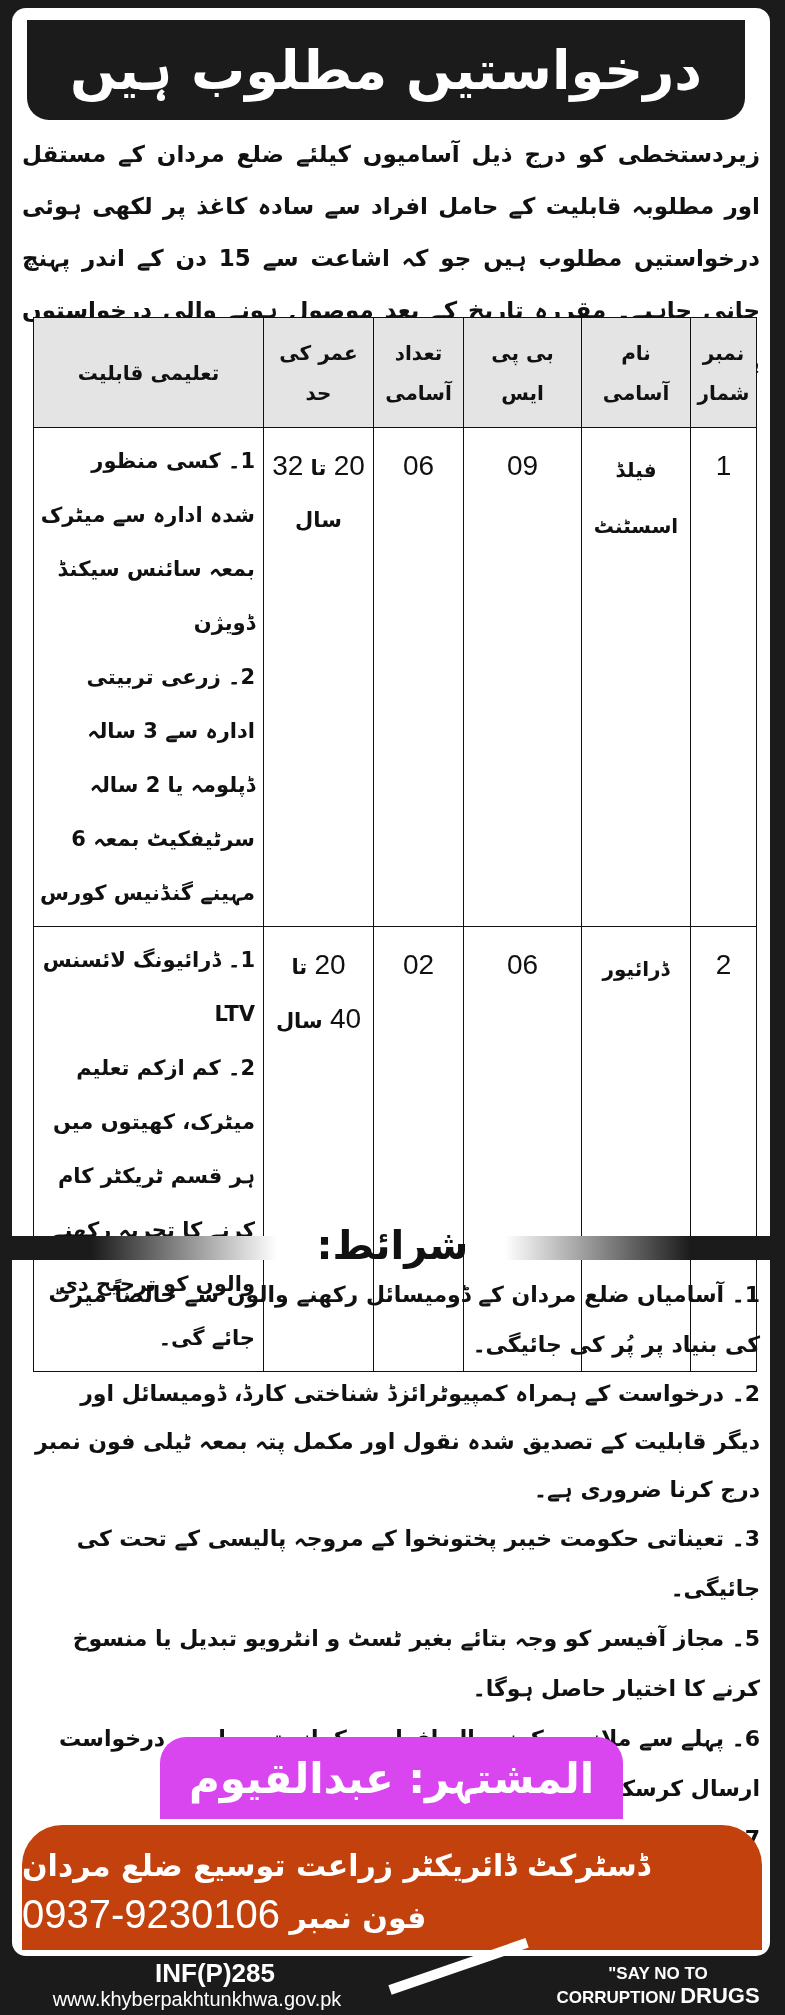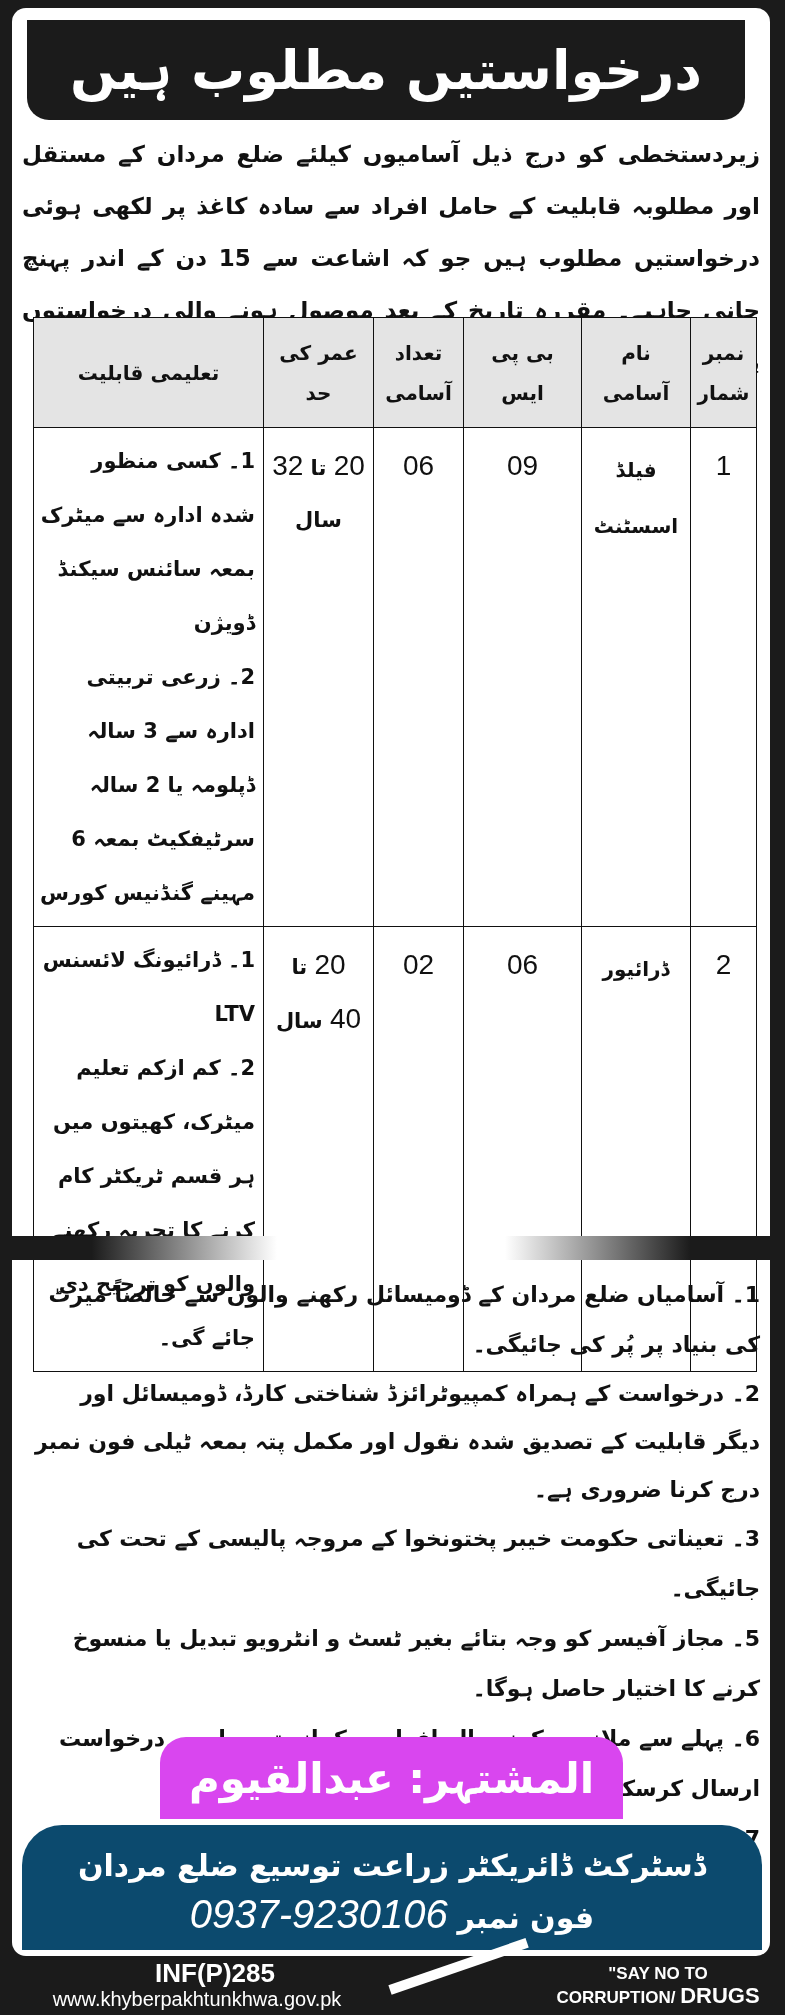--- a/index.html
+++ b/index.html
@@ -38,24 +38,24 @@
 
   .conditions { position: absolute; left: 30px; top: 1270px; width: 730px; direction: rtl; font-size: 22px; font-weight: bold; }
   .cond-item { line-height: 50px; text-align: right; }
   .cond-item.wrap { line-height: 48px; }
 
   
   .advertiser { position: absolute; left: 160px; top: 1737px; width: 463px; height: 82px; background: #d946ef; border-radius: 26px 26px 0 0; display: flex; align-items: center; justify-content: center; }
   .advertiser span { color: #fff; font-size: 42px; font-weight: bold; direction: rtl; }
 
   
-  .office { position: absolute; left: 22px; top: 1825px; width: 740px; height: 125px; background: #0c4a6e; border-radius: 40px 40px 0 0; text-align: center; color: #fff; direction: rtl; }
+  .office { position: absolute; left: 22px; top: 1825px; width: 740px; height: 125px; background: #c2410c; border-radius: 40px 40px 0 0; text-align: left; color: #fff; direction: rtl; }
   .office-name { font-size: 30px; font-weight: bold; margin-top: 18px; line-height: 46px; }
   .office-phone { font-size: 30px; line-height: 50px; }
-  .office-phone .phone-num { font-family: "Liberation Sans", sans-serif; font-size: 40px; direction: ltr; unicode-bidi: embed; font-style: italic; }
+  .office-phone .phone-num { font-family: "Liberation Sans", sans-serif; font-size: 40px; direction: ltr; unicode-bidi: embed; }
   .office-phone .phone-label { font-weight: bold; }
 
   
   .footer-inf { position: absolute; left: 95px; top: 1958px; width: 240px; text-align: center; color: #ffffff; font-family: "Liberation Sans", sans-serif; font-weight: bold; font-size: 26px; }
   .footer-url { position: absolute; left: 12px; top: 1988px; width: 370px; text-align: center; color: #fff; font-family: "Liberation Sans", sans-serif; font-size: 20px; }
   .slash { position: absolute; left: 390px; top: 1985px; width: 145px; height: 10px; background: #fff; transform: rotate(-19deg); transform-origin: left center; }
   .footer-say { position: absolute; left: 548px; top: 1963px; width: 220px; text-align: center; color: #fff; font-family: "Liberation Sans", sans-serif; font-size: 17px; font-weight: bold; line-height: 22px; }
   .footer-say .drugs { font-size: 22px; }
 </style>
 </head>
@@ -123,20 +123,21 @@
           <span class="li">2۔ کم ازکم تعلیم میٹرک، کھیتوں میں ہر قسم ٹریکٹر کام کرنے کا تجربہ رکھنے والوں کو ترجیح دی جائے گی۔</span>
         </td>
       </tr>
     </tbody>
   </table>
 </div>
 
 <div class="cond-banner">
   <div class="cond-bar-left"></div>
   <div class="cond-bar-right"></div>
+  <div class="cond-title">شرائط:</div>
 </div>
 
 <div class="conditions">
   <p class="cond-item">1۔ آسامیاں ضلع مردان کے ڈومیسائل رکھنے والوں سے خالصاً میرٹ کی بنیاد پر پُر کی جائیگی۔</p>
   <p class="cond-item wrap">2۔ درخواست کے ہمراہ کمپیوٹرائزڈ شناختی کارڈ، ڈومیسائل اور دیگر قابلیت کے تصدیق شدہ نقول اور مکمل پتہ بمعہ ٹیلی فون نمبر درج کرنا ضروری ہے۔</p>
   <p class="cond-item">3۔ تعیناتی حکومت خیبر پختونخوا کے مروجہ پالیسی کے تحت کی جائیگی۔</p>
   <p class="cond-item">5۔ مجاز آفیسر کو وجہ بتائے بغیر ٹسٹ و انٹرویو تبدیل یا منسوخ کرنے کا اختیار حاصل ہوگا۔</p>
   <p class="cond-item">6۔ پہلے سے ملازمت کرنے والے افراد محکمانہ توسط سے درخواست ارسال کرسکتے ہیں۔</p>
   <p class="cond-item">7۔ بوقت ٹسٹ و انٹرویو اصل دستاویزات لانا لازمی ہیں۔</p>
 </div>

